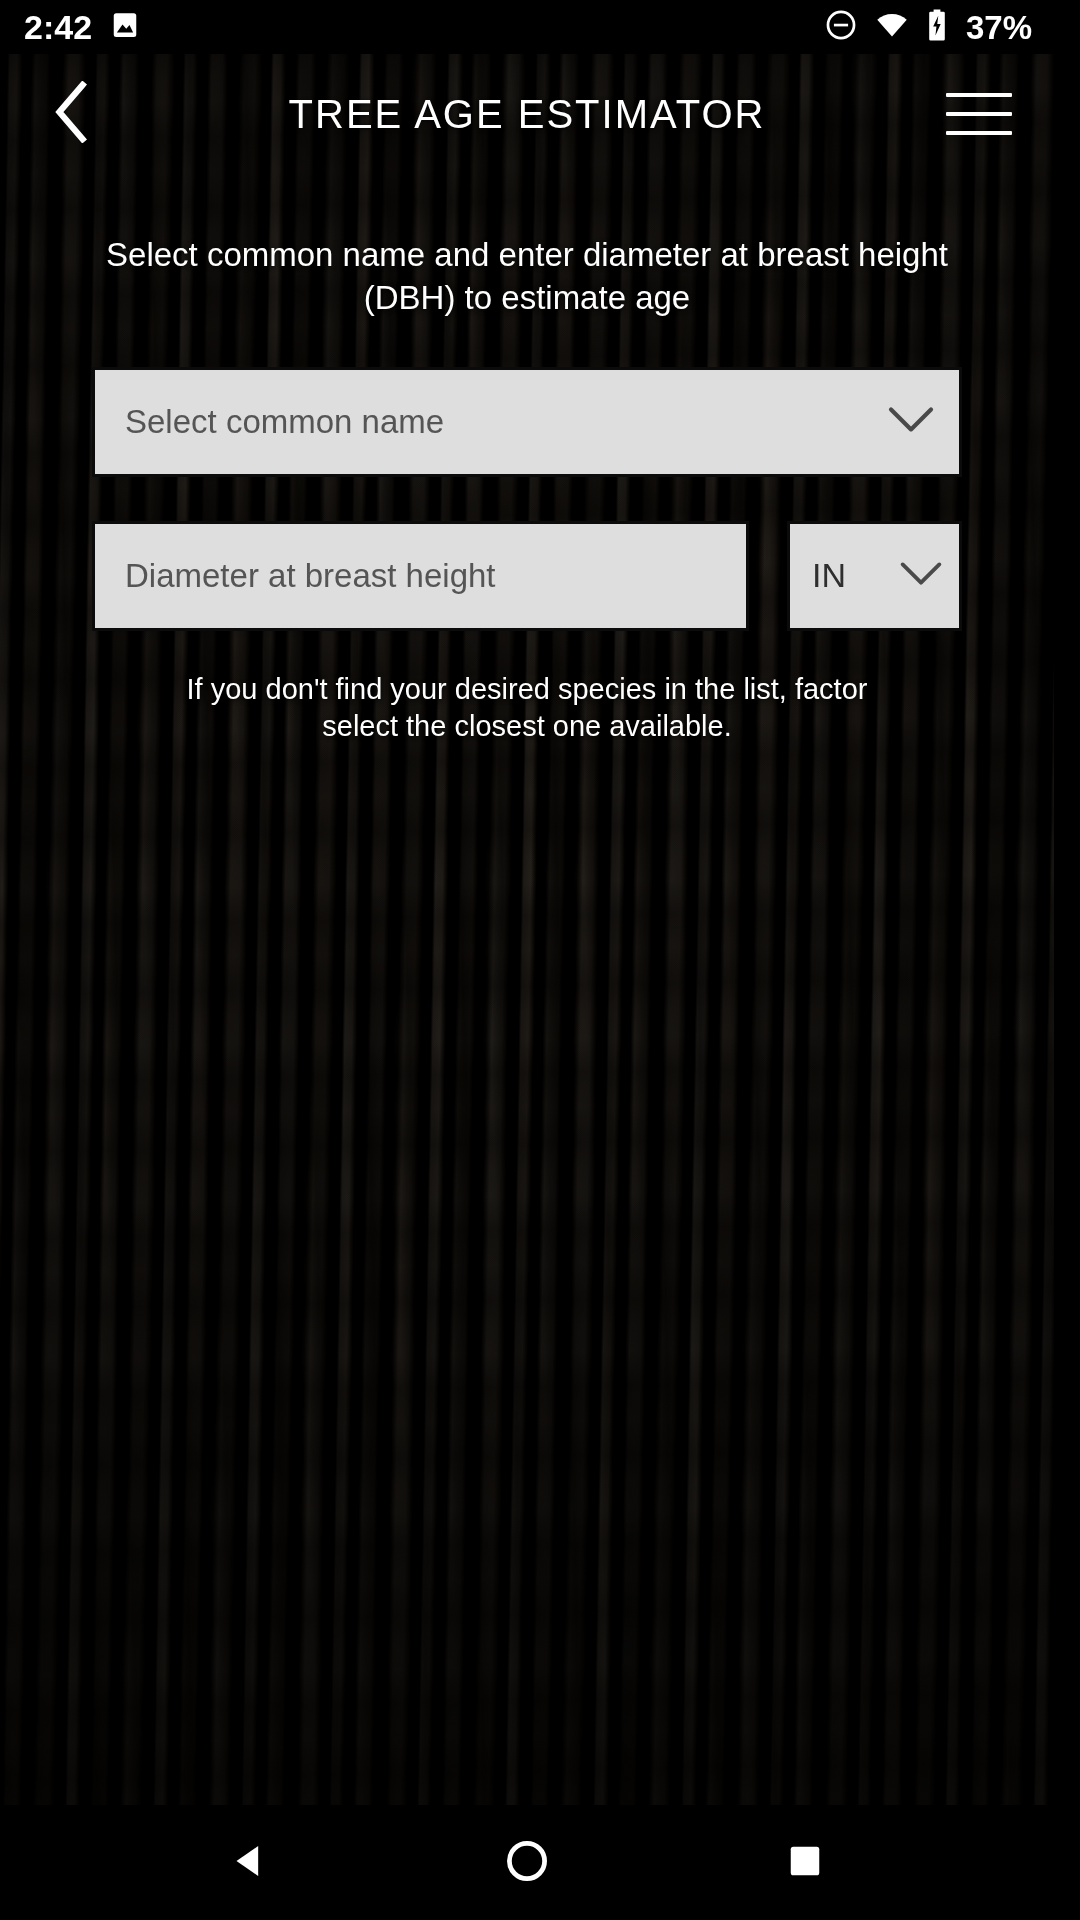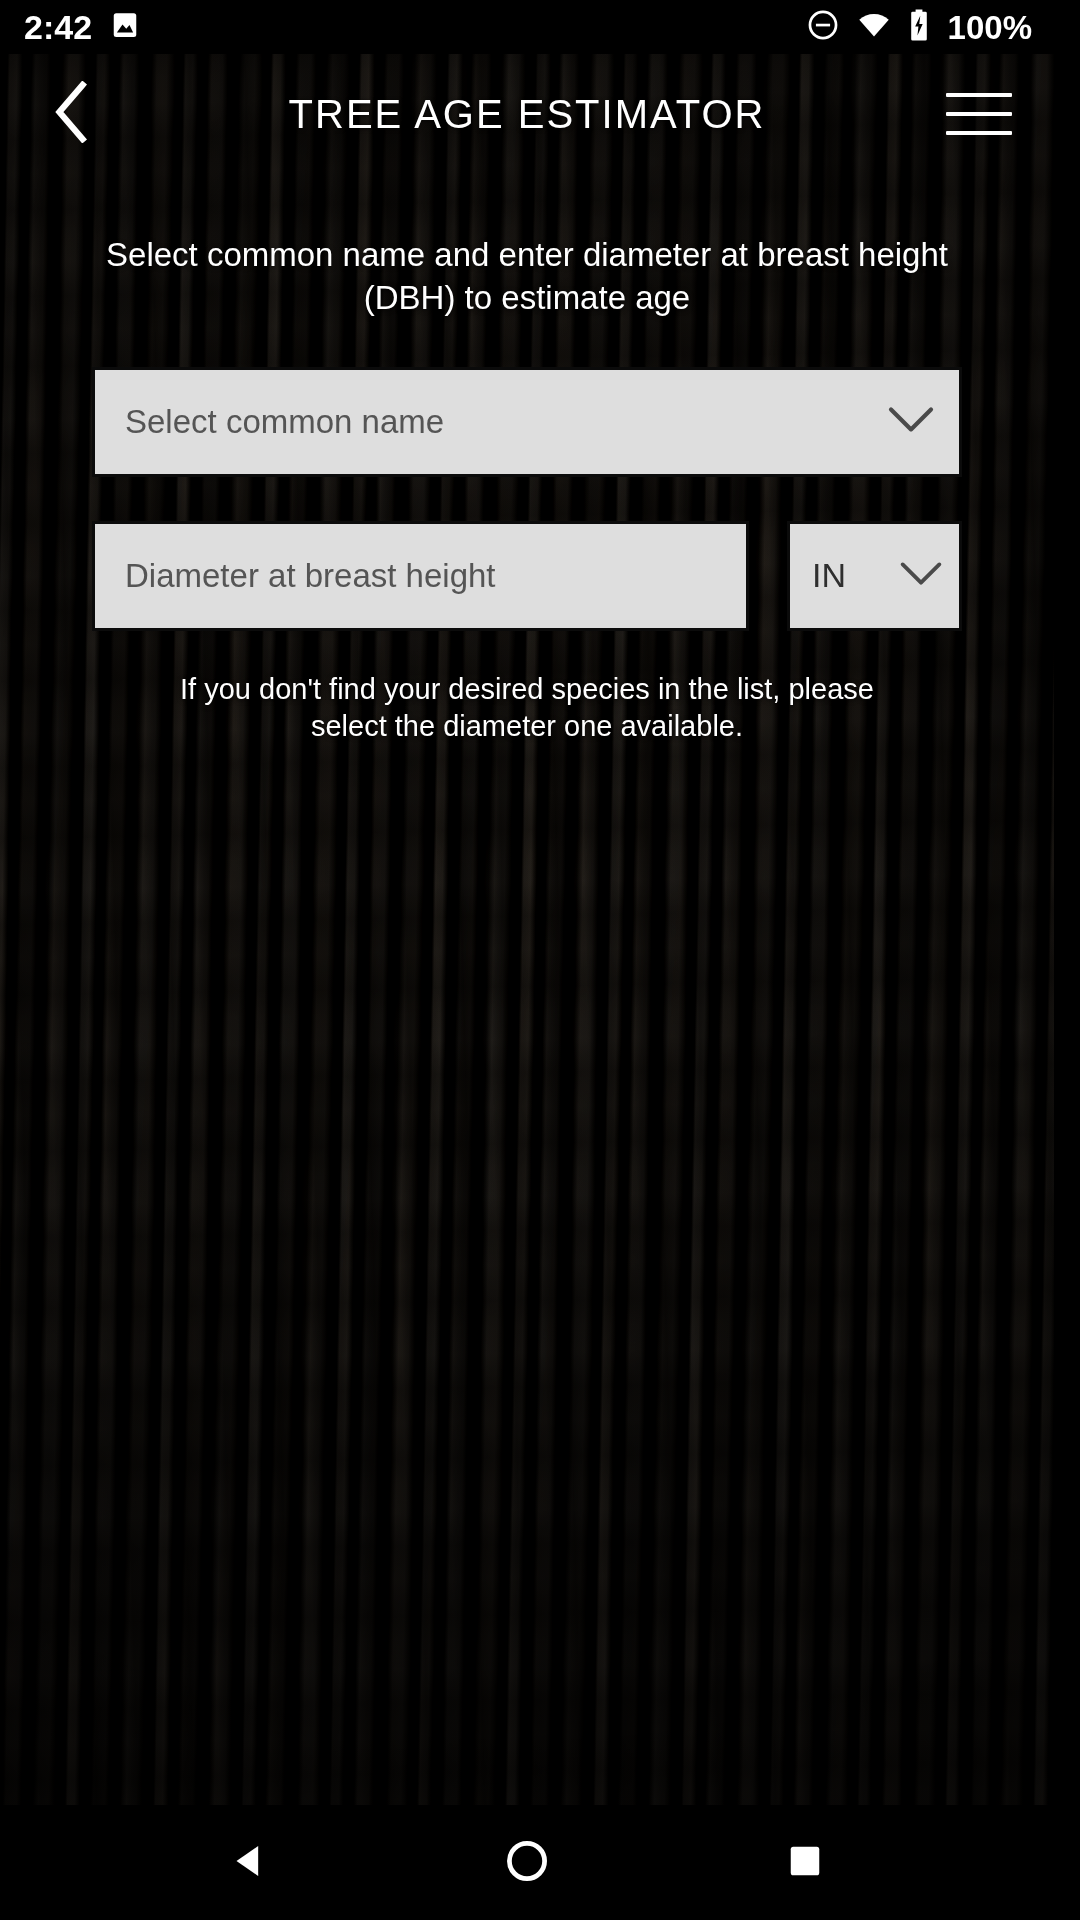--- a/index.html
+++ b/index.html
@@ -286,21 +286,21 @@
         <svg width="36" height="34" viewBox="0 0 24 24" aria-hidden="true">
           <path d="M12 20.2 L1.6 8.3 C4.5 5.7 8.1 4.3 12 4.3 C15.9 4.3 19.5 5.7 22.4 8.3 Z" fill="#ffffff"></path>
         </svg>
       </span>
       <span class="sb-icon">
         <svg width="22" height="34" viewBox="0 0 14 24" aria-hidden="true">
           <path d="M4.6 1 h4.8 v1.6 h2.1 a1 1 0 0 1 1 1 V22 a1 1 0 0 1 -1 1 H2.5 a1 1 0 0 1 -1 -1 V3.6 a1 1 0 0 1 1 -1 h2.1 Z" fill="#ffffff"></path>
           <path d="M7.9 5.4 L4.3 13.1 H6.6 L5.9 19.4 L9.6 11.3 H7.2 Z" fill="#000000"></path>
         </svg>
       </span>
-      <div id="status-battery-text">100%</div>
+      <div id="status-battery-text">37%</div>
     </div>
   </div>
 
   <div id="app-body">
     <div id="bark"></div>
     <div id="bark-scrim"></div>
 
     <div id="content">
 
       <div id="app-bar">
@@ -342,21 +342,21 @@
             <div id="unit-value">IN</div>
             <span class="chevron-down">
               <svg width="44" height="28" viewBox="0 0 24 15" aria-hidden="true">
                 <path d="M2 2.3 L12 12.2 L22 2.3" fill="none" stroke="#4a4a4a" stroke-width="2.1" stroke-linecap="round" stroke-linejoin="round"></path>
               </svg>
             </span>
           </div>
         </div>
 
 
-        <div id="hint-note">If you don't find your desired species in the list, please select the diameter one available.</div>
+        <div id="hint-note">If you don't find your desired species in the list, factor select the closest one available.</div>
 
       </div>
     </div>
   </div>
 
   <div id="nav-bar">
     <div class="nav-btn">
       <span>
         <svg width="40" height="40" viewBox="0 0 24 24" aria-hidden="true">
           <path d="M17.5 3 L4.5 12 L17.5 21 Z" fill="#ffffff"></path>

